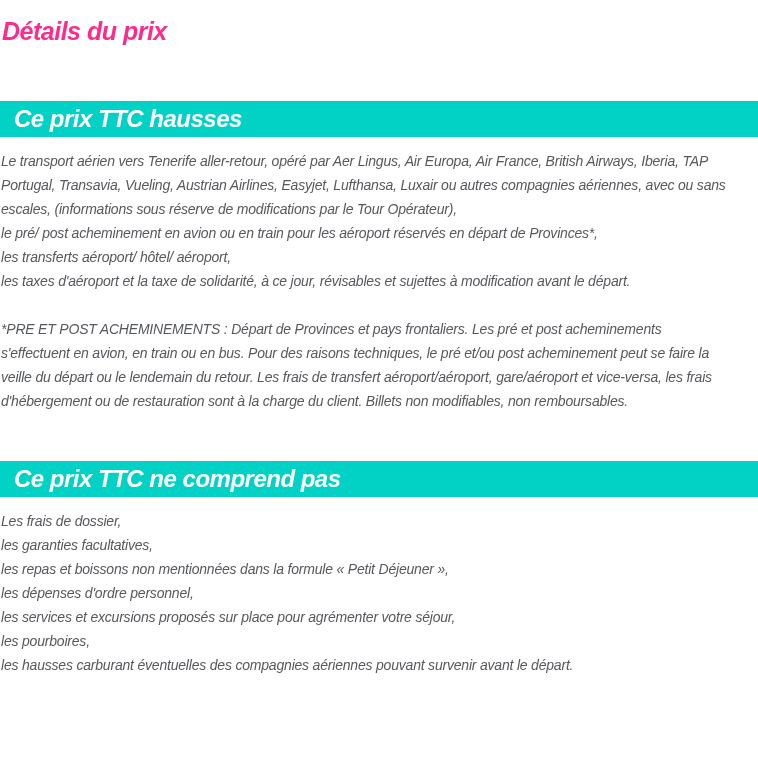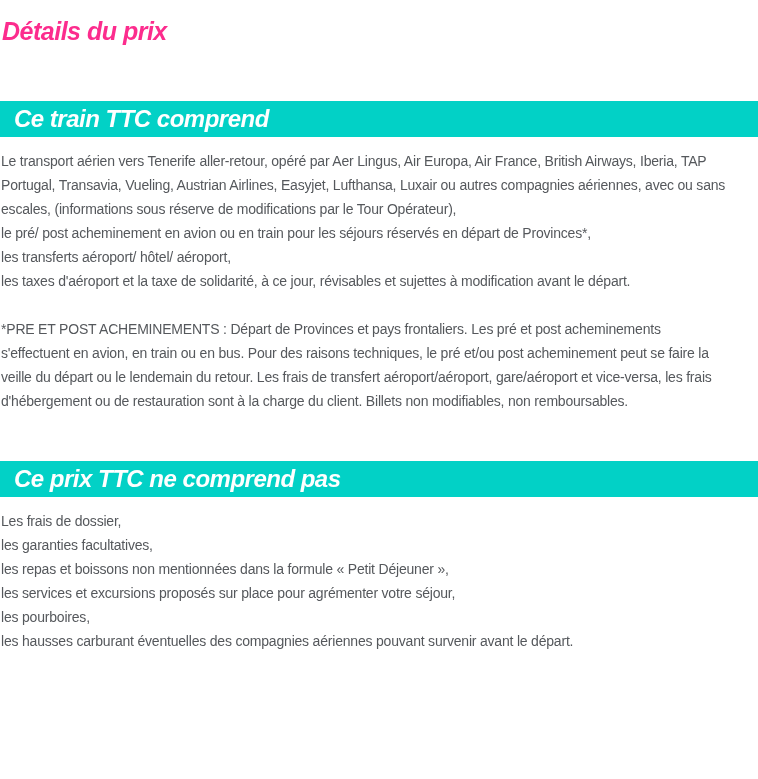--- a/index.html
+++ b/index.html
@@ -35,63 +35,65 @@
     font-weight: bold;
     letter-spacing: -0.5px;
   }
   .banner-included { margin-top: 55px; }
   .banner-excluded { margin-top: 48px; }
   .section-body {
     margin: 12px 0 0 1px;
     color: #55585c;
     font-size: 14px;
     line-height: 24px;
+    font-style: italic;
     letter-spacing: -0.2px;
   }
   .line {
     margin: 0;
     white-space: pre-wrap;
   }
   .spacer-line {
     height: 24px;
   }
 </style>
 </head>
 <body>
 
 <div class="page">
 
   <h1 class="page-title">Détails du prix</h1>
 
   <section>
     <div class="banner banner-included">
-      <span>Ce train TTC comprend</span>
+      <span>Ce prix TTC hausses</span>
     </div>
     <div class="section-body">
       <p class="line">Le transport aérien vers Tenerife aller-retour, opéré par Aer Lingus, Air Europa, Air France, British Airways, Iberia, TAP
 Portugal, Transavia, Vueling, Austrian Airlines, Easyjet, Lufthansa, Luxair ou autres compagnies aériennes, avec ou sans
 escales, (informations sous réserve de modifications par le Tour Opérateur),</p>
-      <p class="line">le pré/ post acheminement en avion ou en train pour les séjours réservés en départ de Provinces*,</p>
+      <p class="line">le pré/ post acheminement en avion ou en train pour les aéroport réservés en départ de Provinces*,</p>
       <p class="line">les transferts aéroport/ hôtel/ aéroport,</p>
       <p class="line">les taxes d'aéroport et la taxe de solidarité, à ce jour, révisables et sujettes à modification avant le départ.</p>
       <p class="line spacer-line"></p>
       <p class="line">*PRE ET POST ACHEMINEMENTS : Départ de Provinces et pays frontaliers. Les pré et post acheminements
 s'effectuent en avion, en train ou en bus. Pour des raisons techniques, le pré et/ou post acheminement peut se faire la
 veille du départ ou le lendemain du retour. Les frais de transfert aéroport/aéroport, gare/aéroport et vice-versa, les frais
 d'hébergement ou de restauration sont à la charge du client. Billets non modifiables, non remboursables.</p>
     </div>
   </section>
 
   <section>
     <div class="banner banner-excluded">
       <span>Ce prix TTC ne comprend pas</span>
     </div>
     <div class="section-body">
       <p class="line">Les frais de dossier,</p>
       <p class="line">les garanties facultatives,</p>
       <p class="line">les repas et boissons non mentionnées dans la formule « Petit Déjeuner »,</p>
+      <p class="line">les dépenses d'ordre personnel,</p>
       <p class="line">les services et excursions proposés sur place pour agrémenter votre séjour,</p>
       <p class="line">les pourboires,</p>
       <p class="line">les hausses carburant éventuelles des compagnies aériennes pouvant survenir avant le départ.</p>
     </div>
   </section>
 
 </div>
 
 </body></html>

